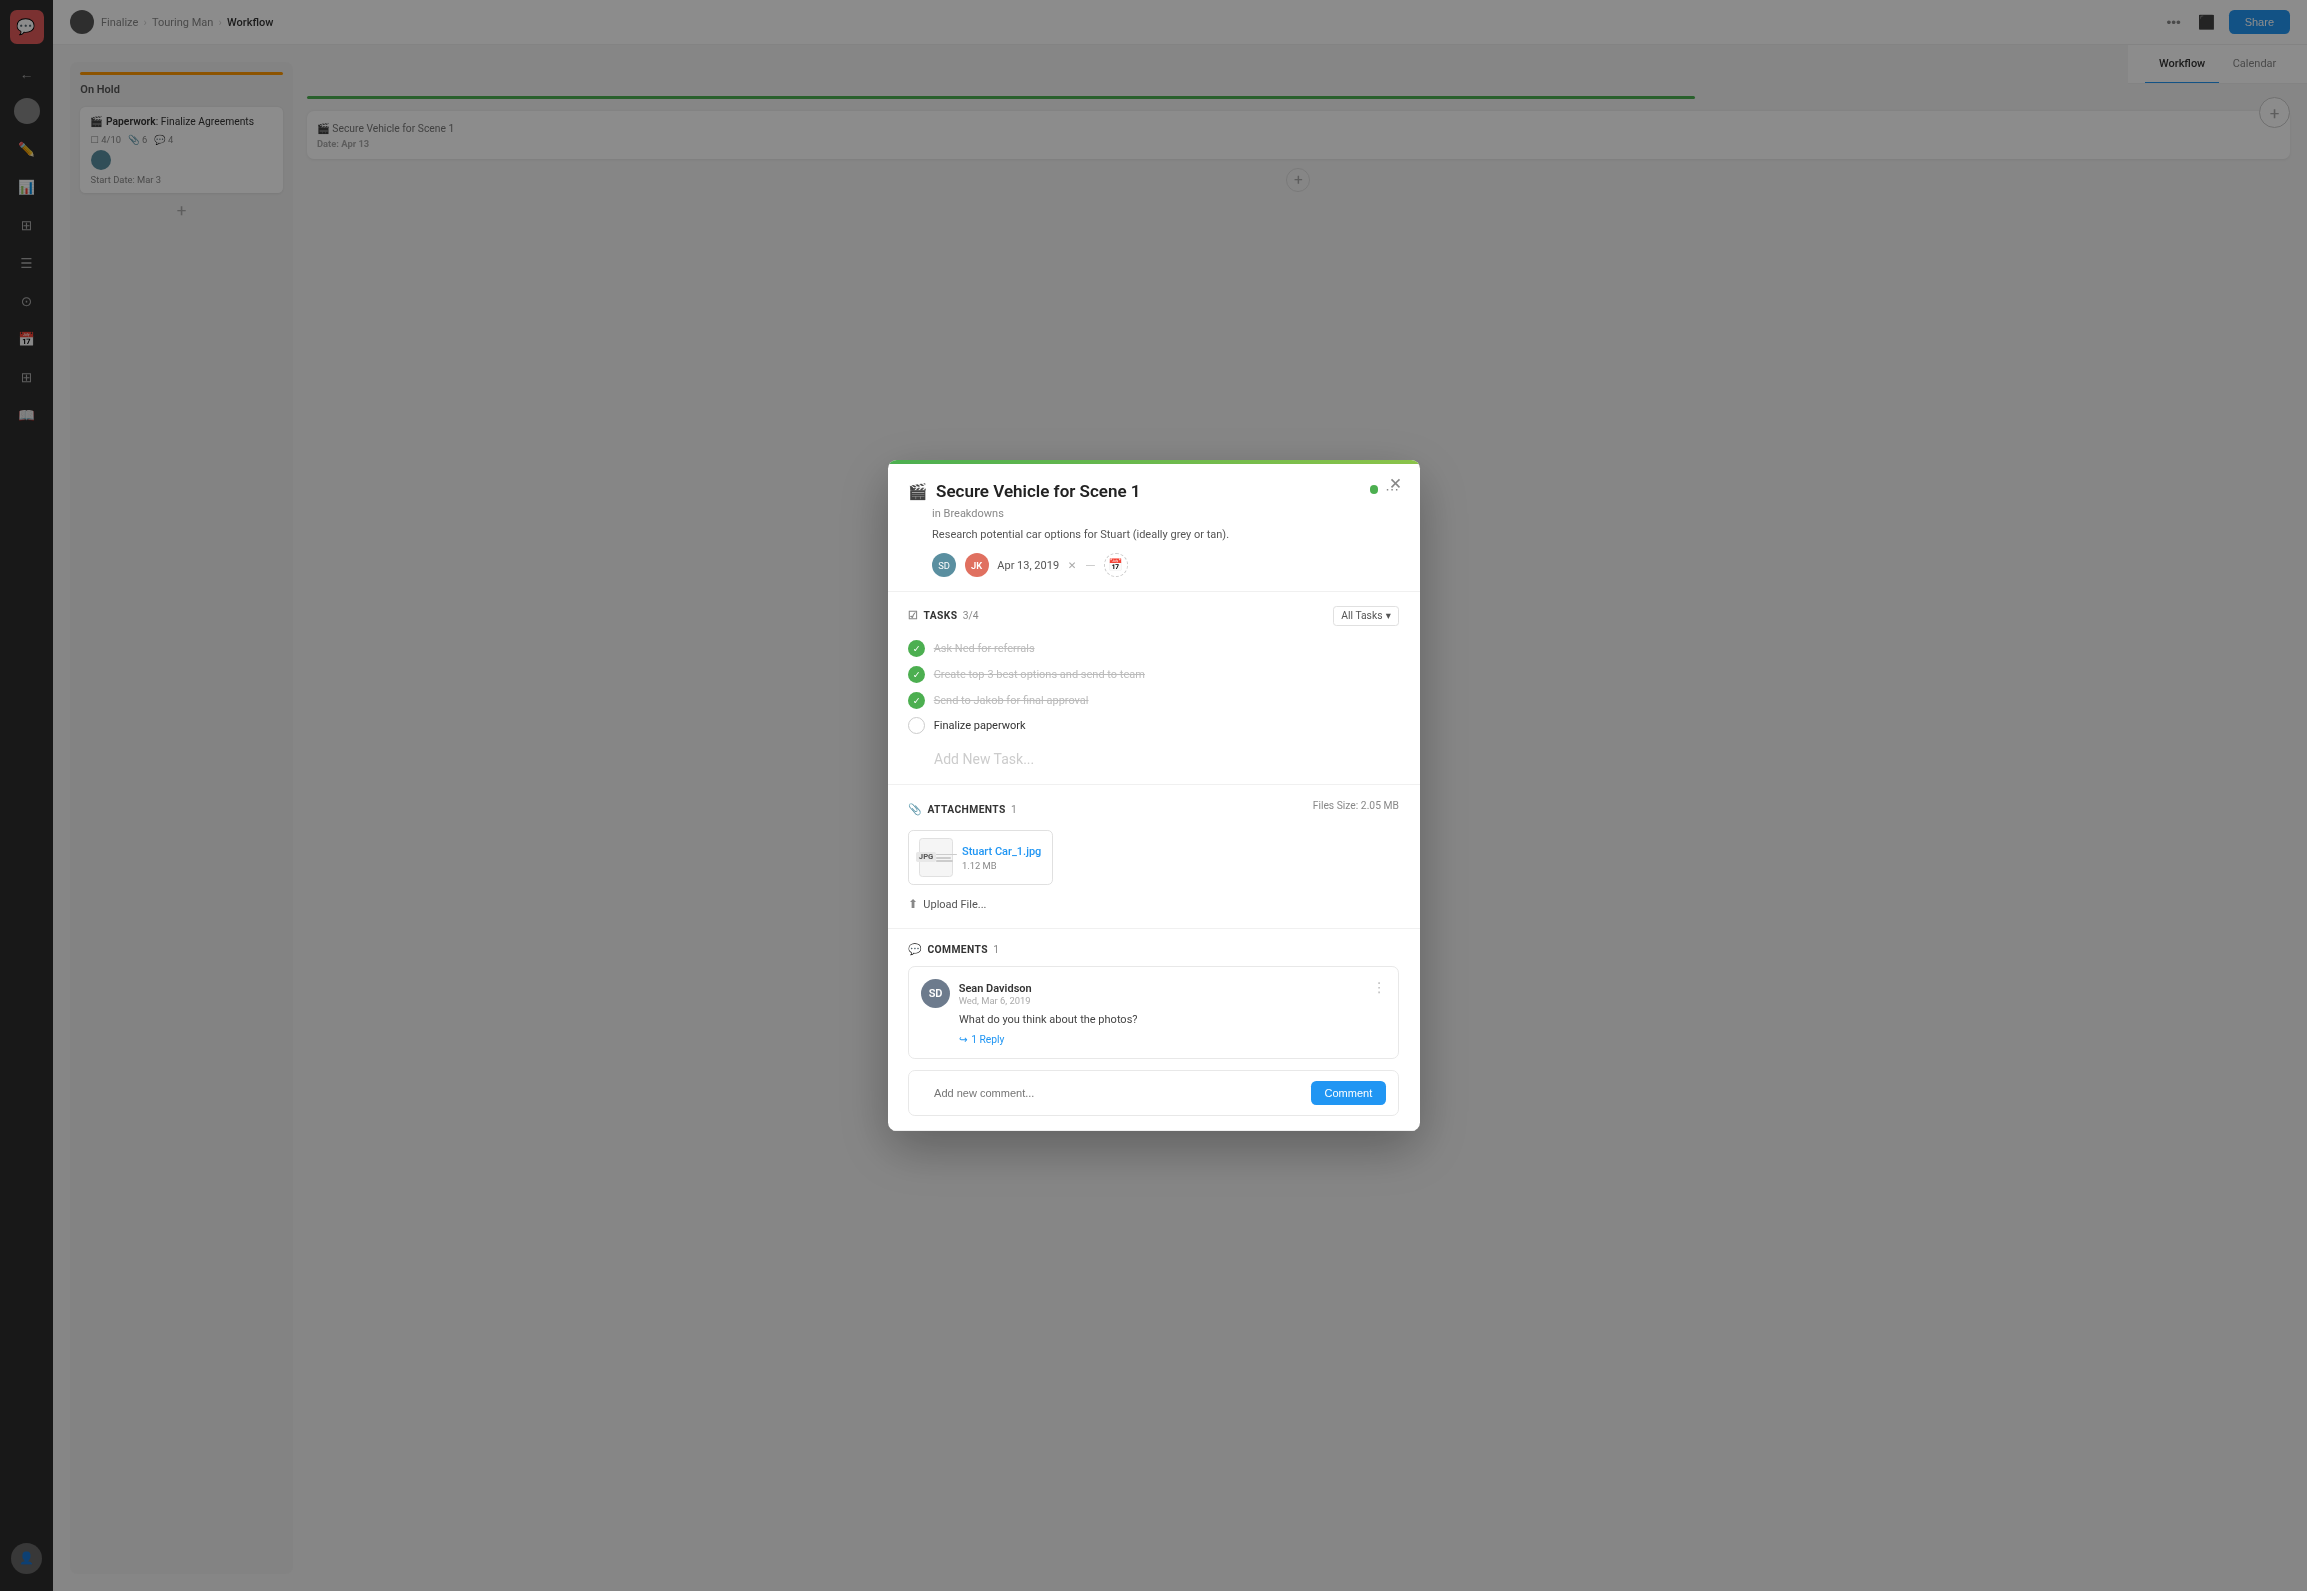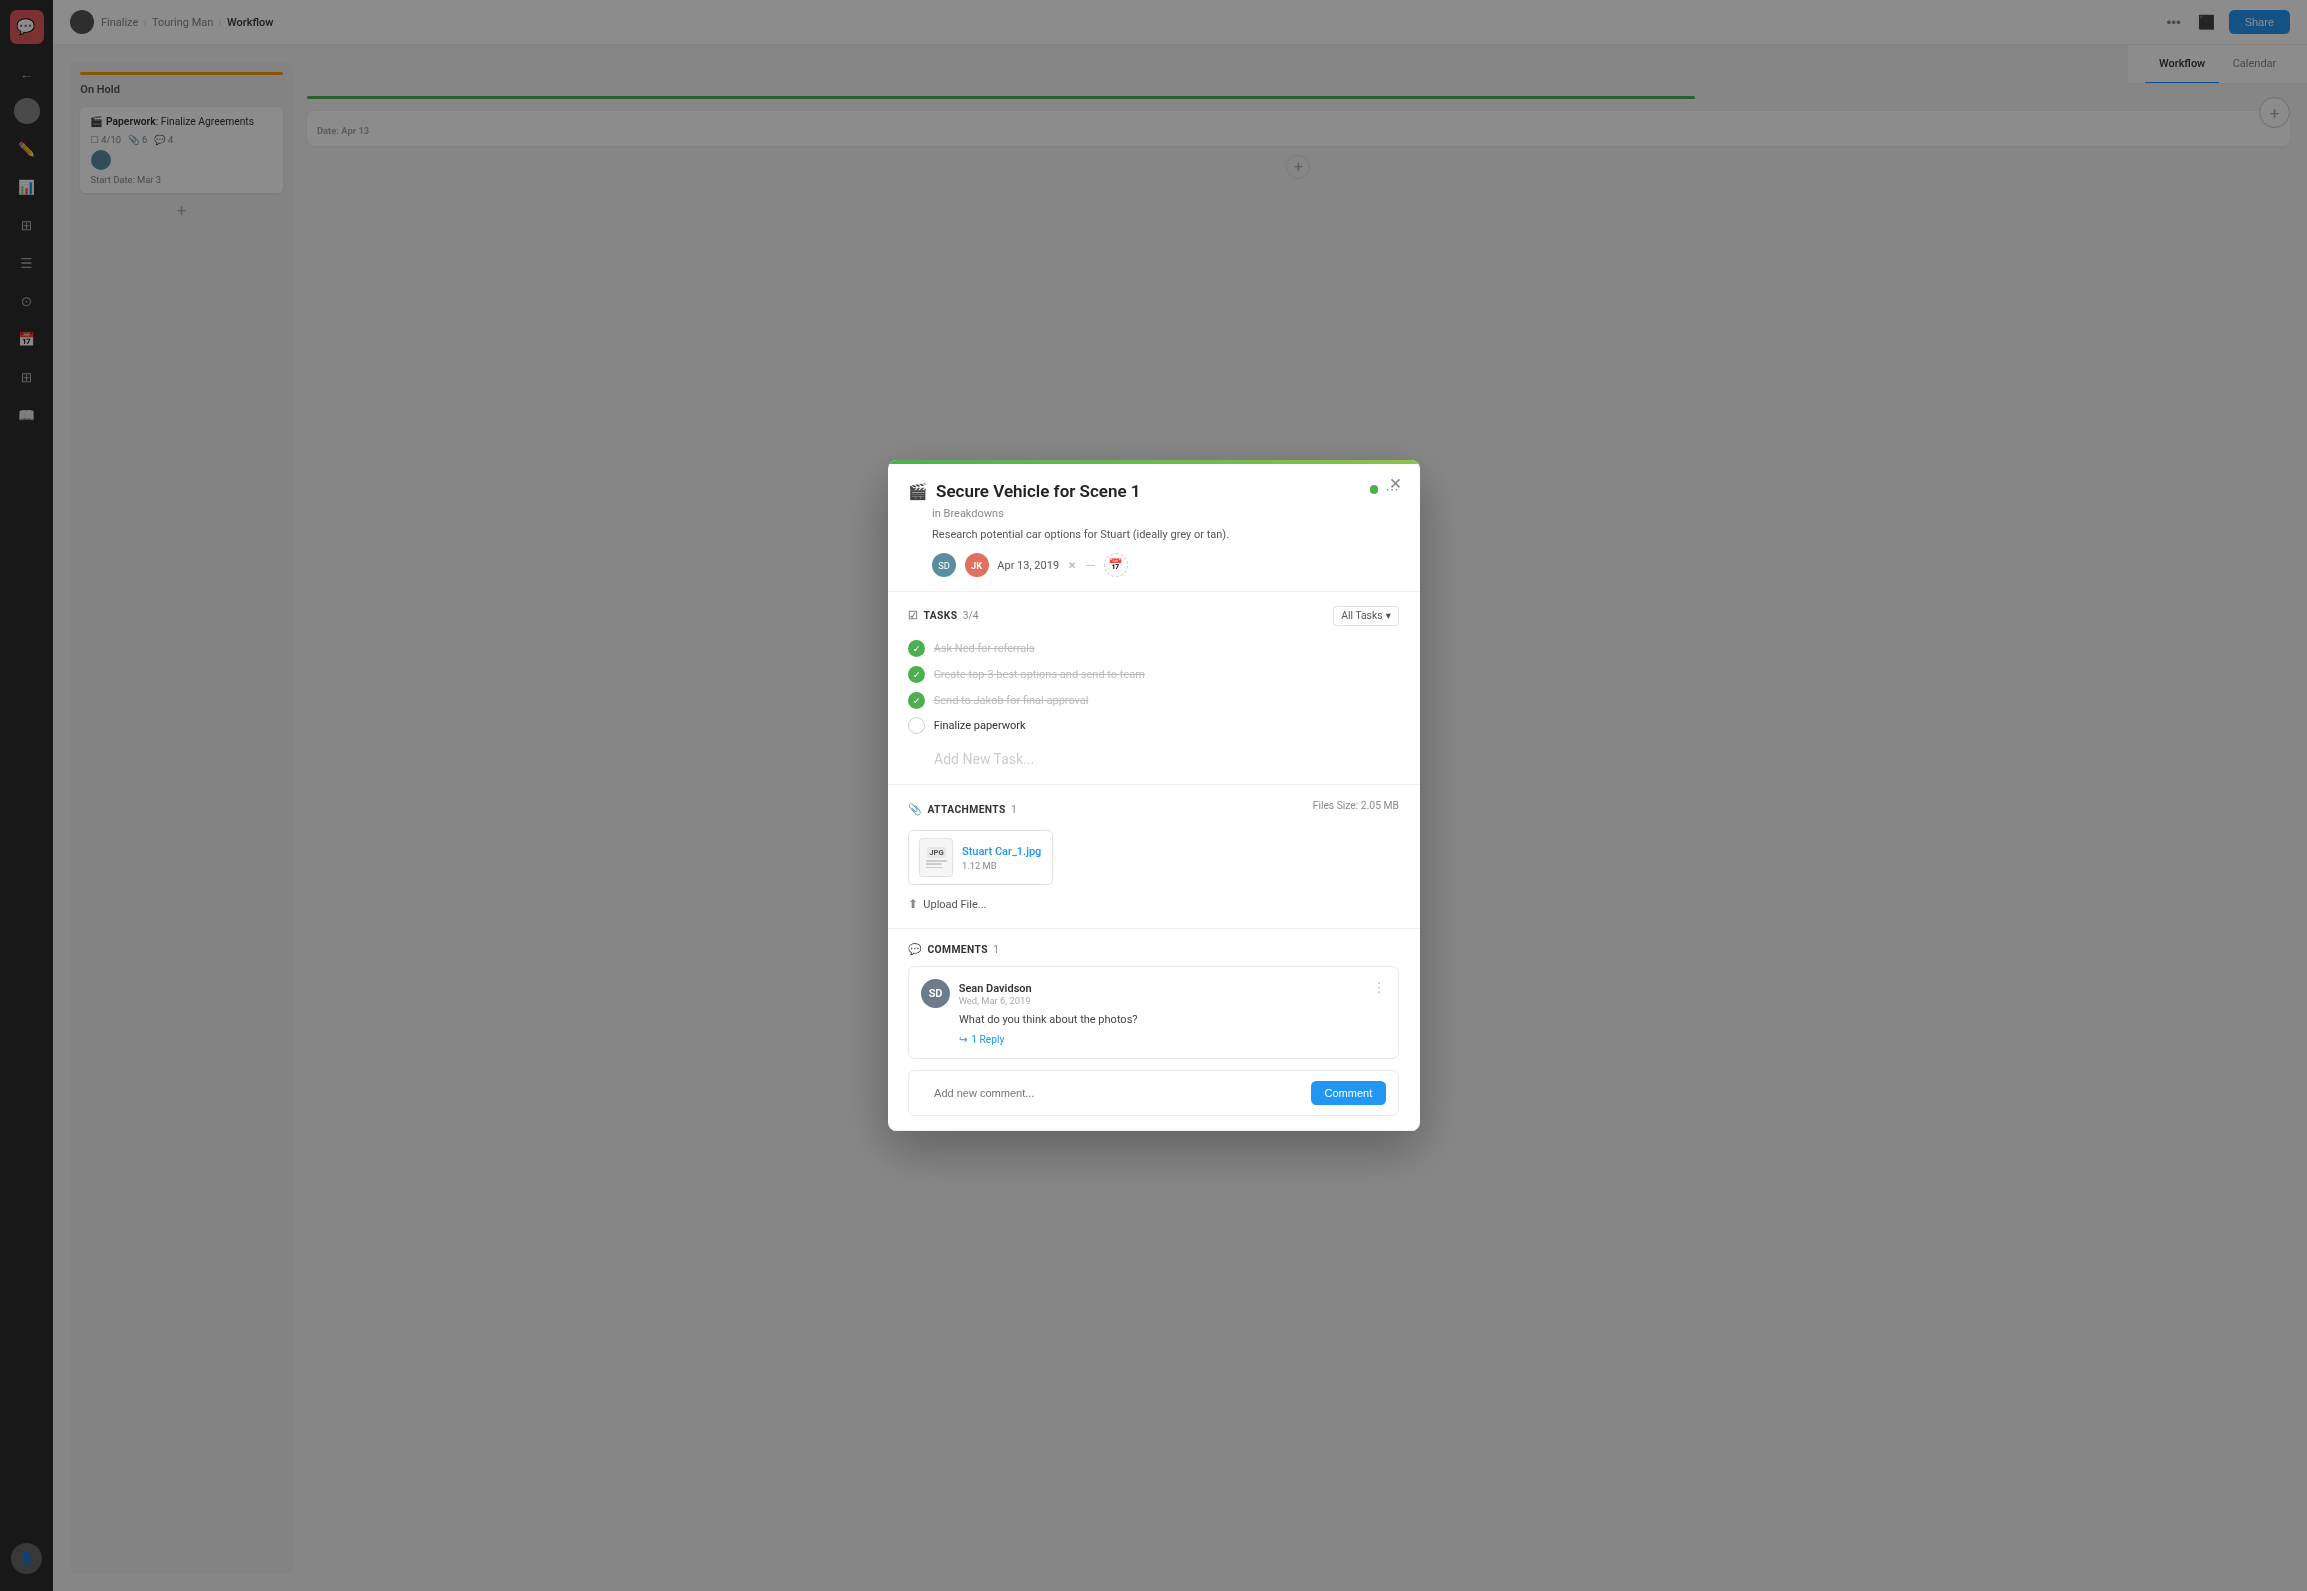--- a/index.html
+++ b/index.html
@@ -92,21 +92,21 @@
     .task-checkbox { width: 17px; height: 17px; border-radius: 50%; flex-shrink: 0; display: flex; align-items: center; justify-content: center; }
     .task-checkbox.done { background: #4caf50; color: white; font-size: 9.4px; }
     .task-checkbox.pending { border: 1.7px solid #ccc; background: white; }
     .task-label { font-size: 11px; color: #999; }
     .task-label.done { text-decoration: line-through; color: #bbb; }
     .task-label.pending { color: #333; }
     .task-add { font-size: 14px; color: #ccc; margin-top: 9px; padding: 3.4px 0 3.4px 26px; cursor: pointer; }
 
     
     .attachment-file { display: flex; align-items: center; gap: 8.6px; border: 0.9px solid #e0e0e0; border-radius: 5.2px; padding: 6.9px 10.3px; margin-bottom: 8.6px; width: fit-content; }
-    .file-thumb { width: 34px; height: 39px; background: #f5f5f5; border-radius: 3.4px; display: flex; flex-direction: column; align-items: center; justify-content: center; border: 0.9px solid #e0e0e0; }
+    .file-thumb { width: 34px; height: 39px; background: #f5f5f5; border-radius: 3.4px; display: flex; align-items: center; justify-content: center; border: 0.9px solid #e0e0e0; }
     .file-type { font-size: 7.7px; font-weight: 700; color: #555; background: #e8e8e8; padding: 0.9px 2.6px; border-radius: 1.7px; margin-bottom: 1.7px; }
     .file-lines { display: flex; flex-direction: column; gap: 1.7px; }
     .file-line { height: 1.7px; background: #ccc; border-radius: 0.9px; }
     .file-line:nth-child(1) { width: 20.6px; }
     .file-line:nth-child(2) { width: 15.5px; }
     .file-line:nth-child(3) { width: 17px; }
     .file-info { }
     .file-name { font-size: 11px; color: #2196f3; font-weight: 500; }
     .file-size { font-size: 9.4px; color: #888; margin-top: 1.7px; }
     .files-size-label { font-size: 10.3px; color: #888; text-align: right; margin-bottom: 8.6px; }
@@ -199,20 +199,21 @@
               <div style="width:20.6px;height:20.6px;border-radius:50%;background:#5a8fa0;"></div>
             </div>
             <div class="kanban-card-date">Start Date: Mar 3</div>
           </div>
           <div class="kanban-add">+</div>
         </div>
 
         <div style="flex:1;padding-top:34px;">
           <div class="green-bar" style="margin-bottom:12px;"></div>
           <div class="bg-card">
+            <div style="font-size:10.3px;color:#777;">🎬 Secure Vehicle for Scene 1</div>
             <div style="font-size:9.4px;color:#aaa;margin-top:3.4px;font-weight:bold;">Date: Apr 13</div>
           </div>
           <div style="display:flex;align-items:center;justify-content:center;margin-top:8.6px;">
             <div style="width:24px;height:24px;border:0.9px solid #ddd;border-radius:50%;display:flex;align-items:center;justify-content:center;color:#aaa;font-size:15.5px;cursor:pointer;">+</div>
           </div>
         </div>
       </div>
 
       <div class="workflow-tabs">
         <div class="workflow-tab active">Workflow</div>

